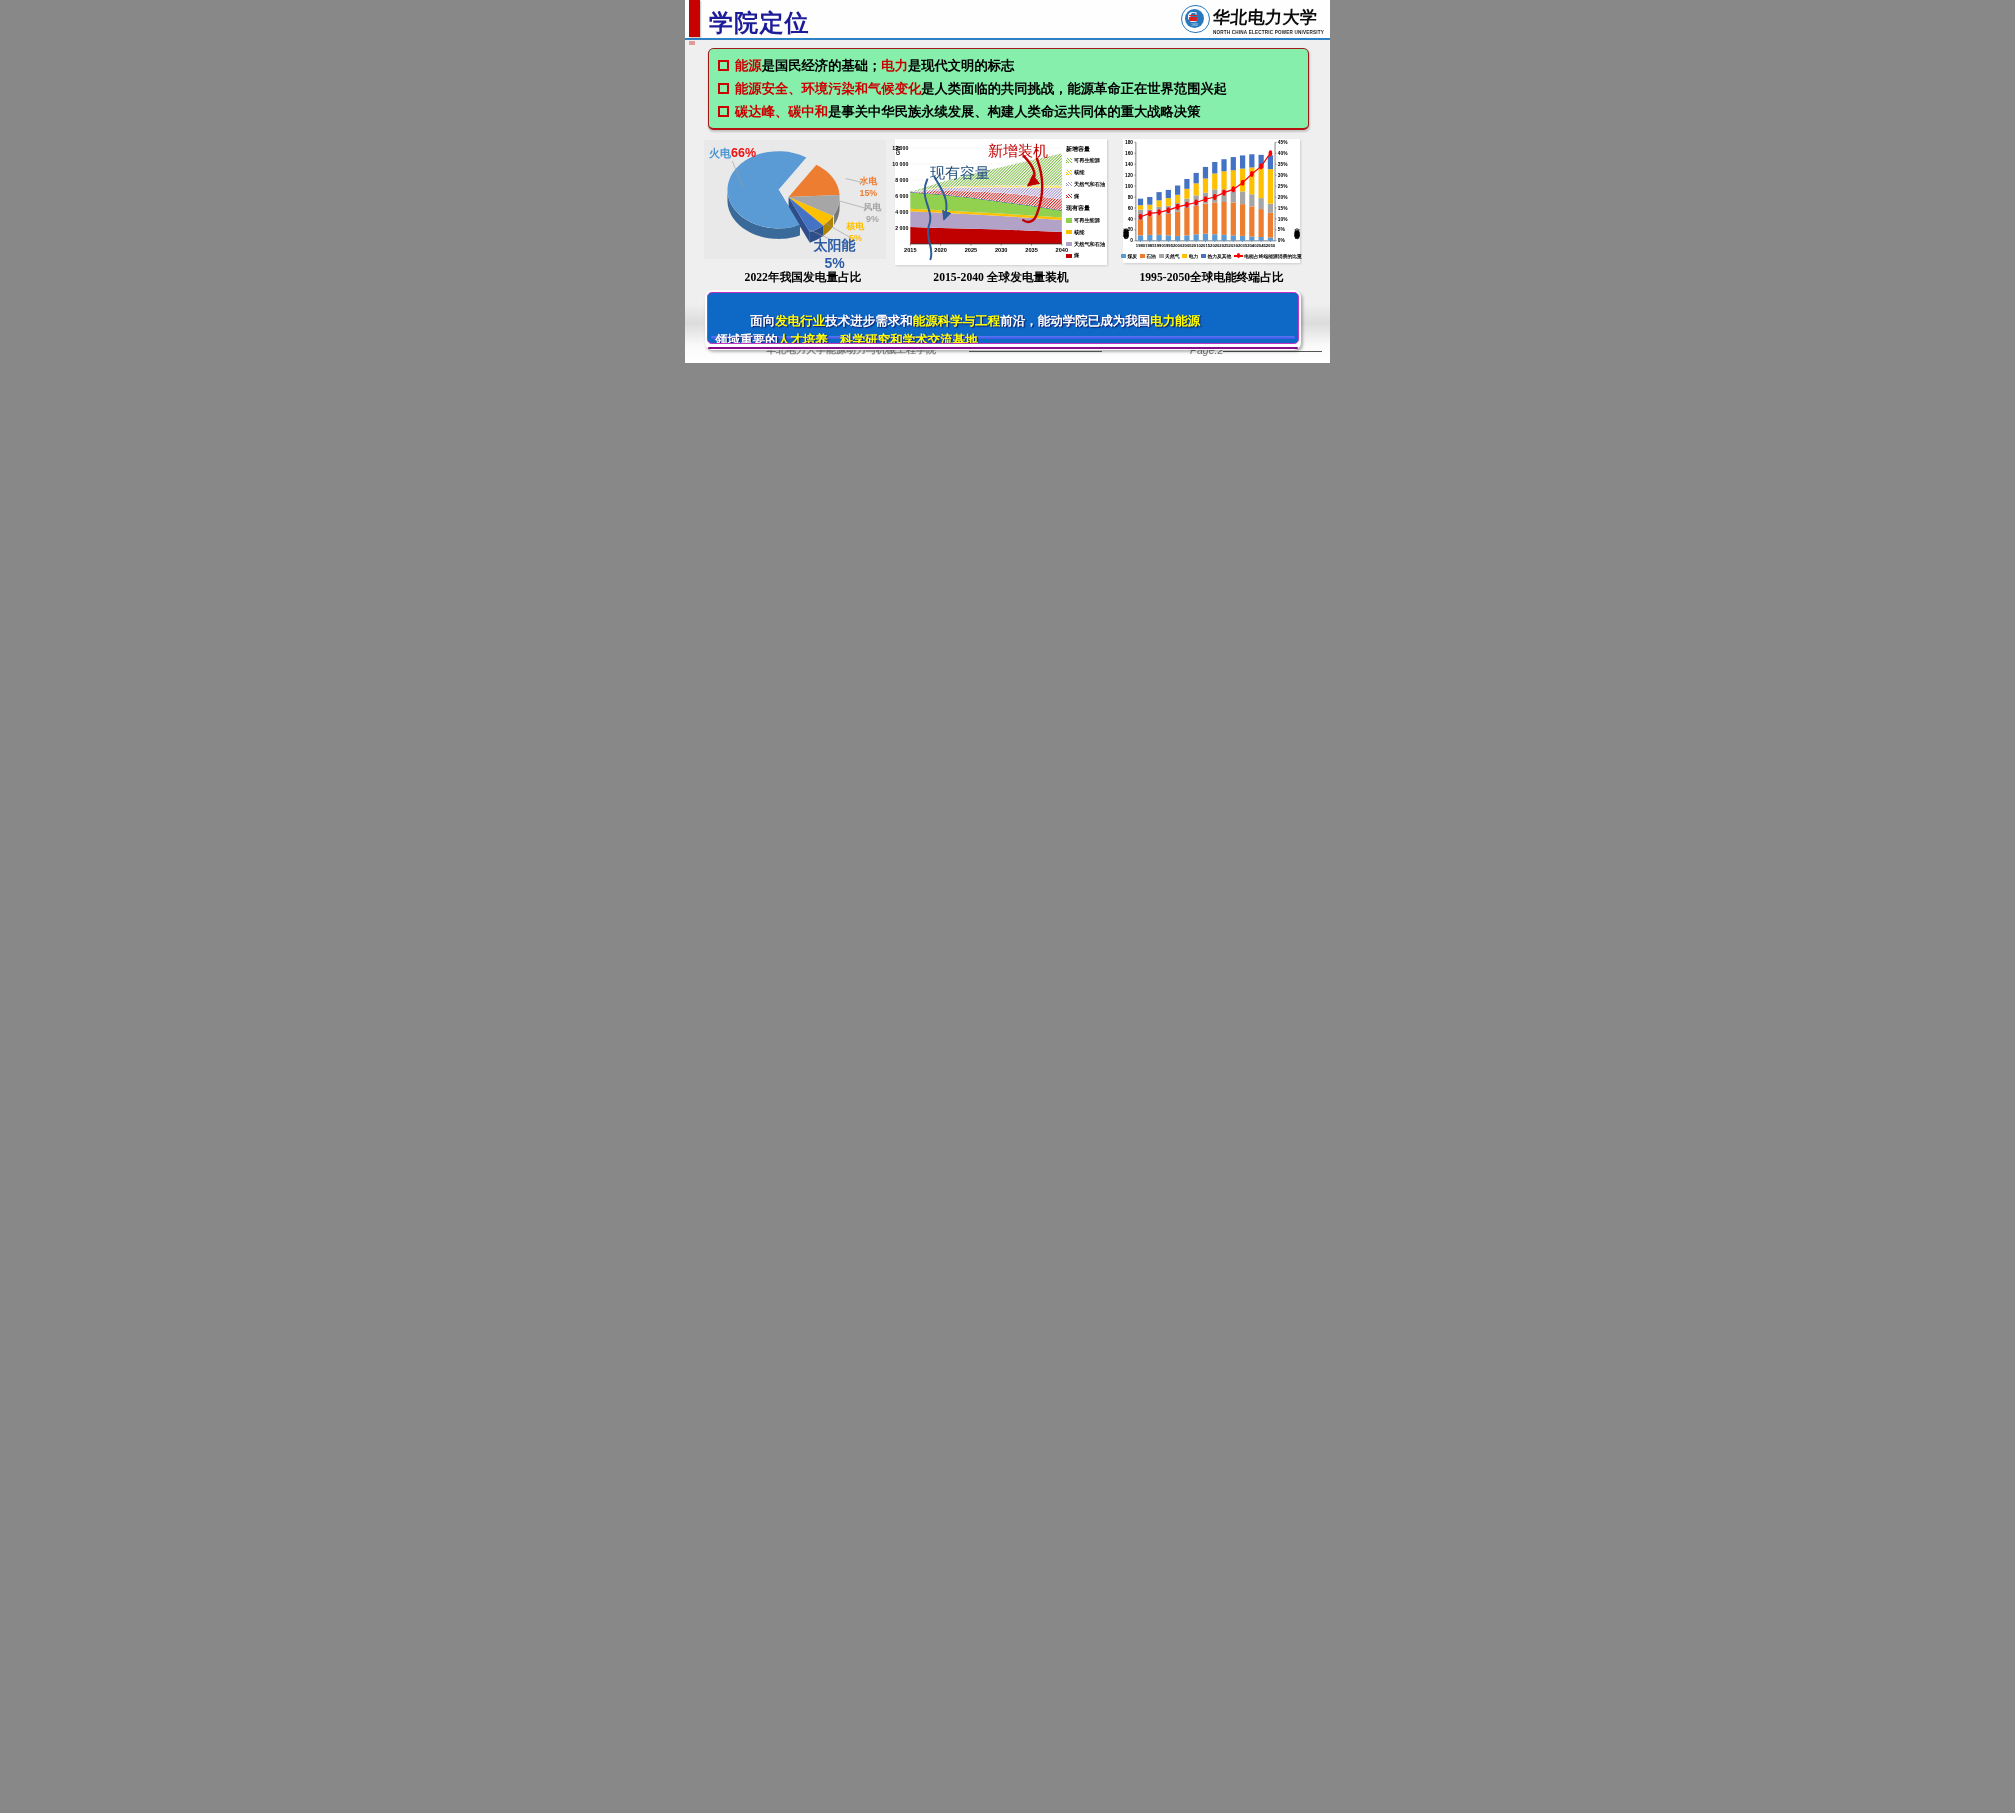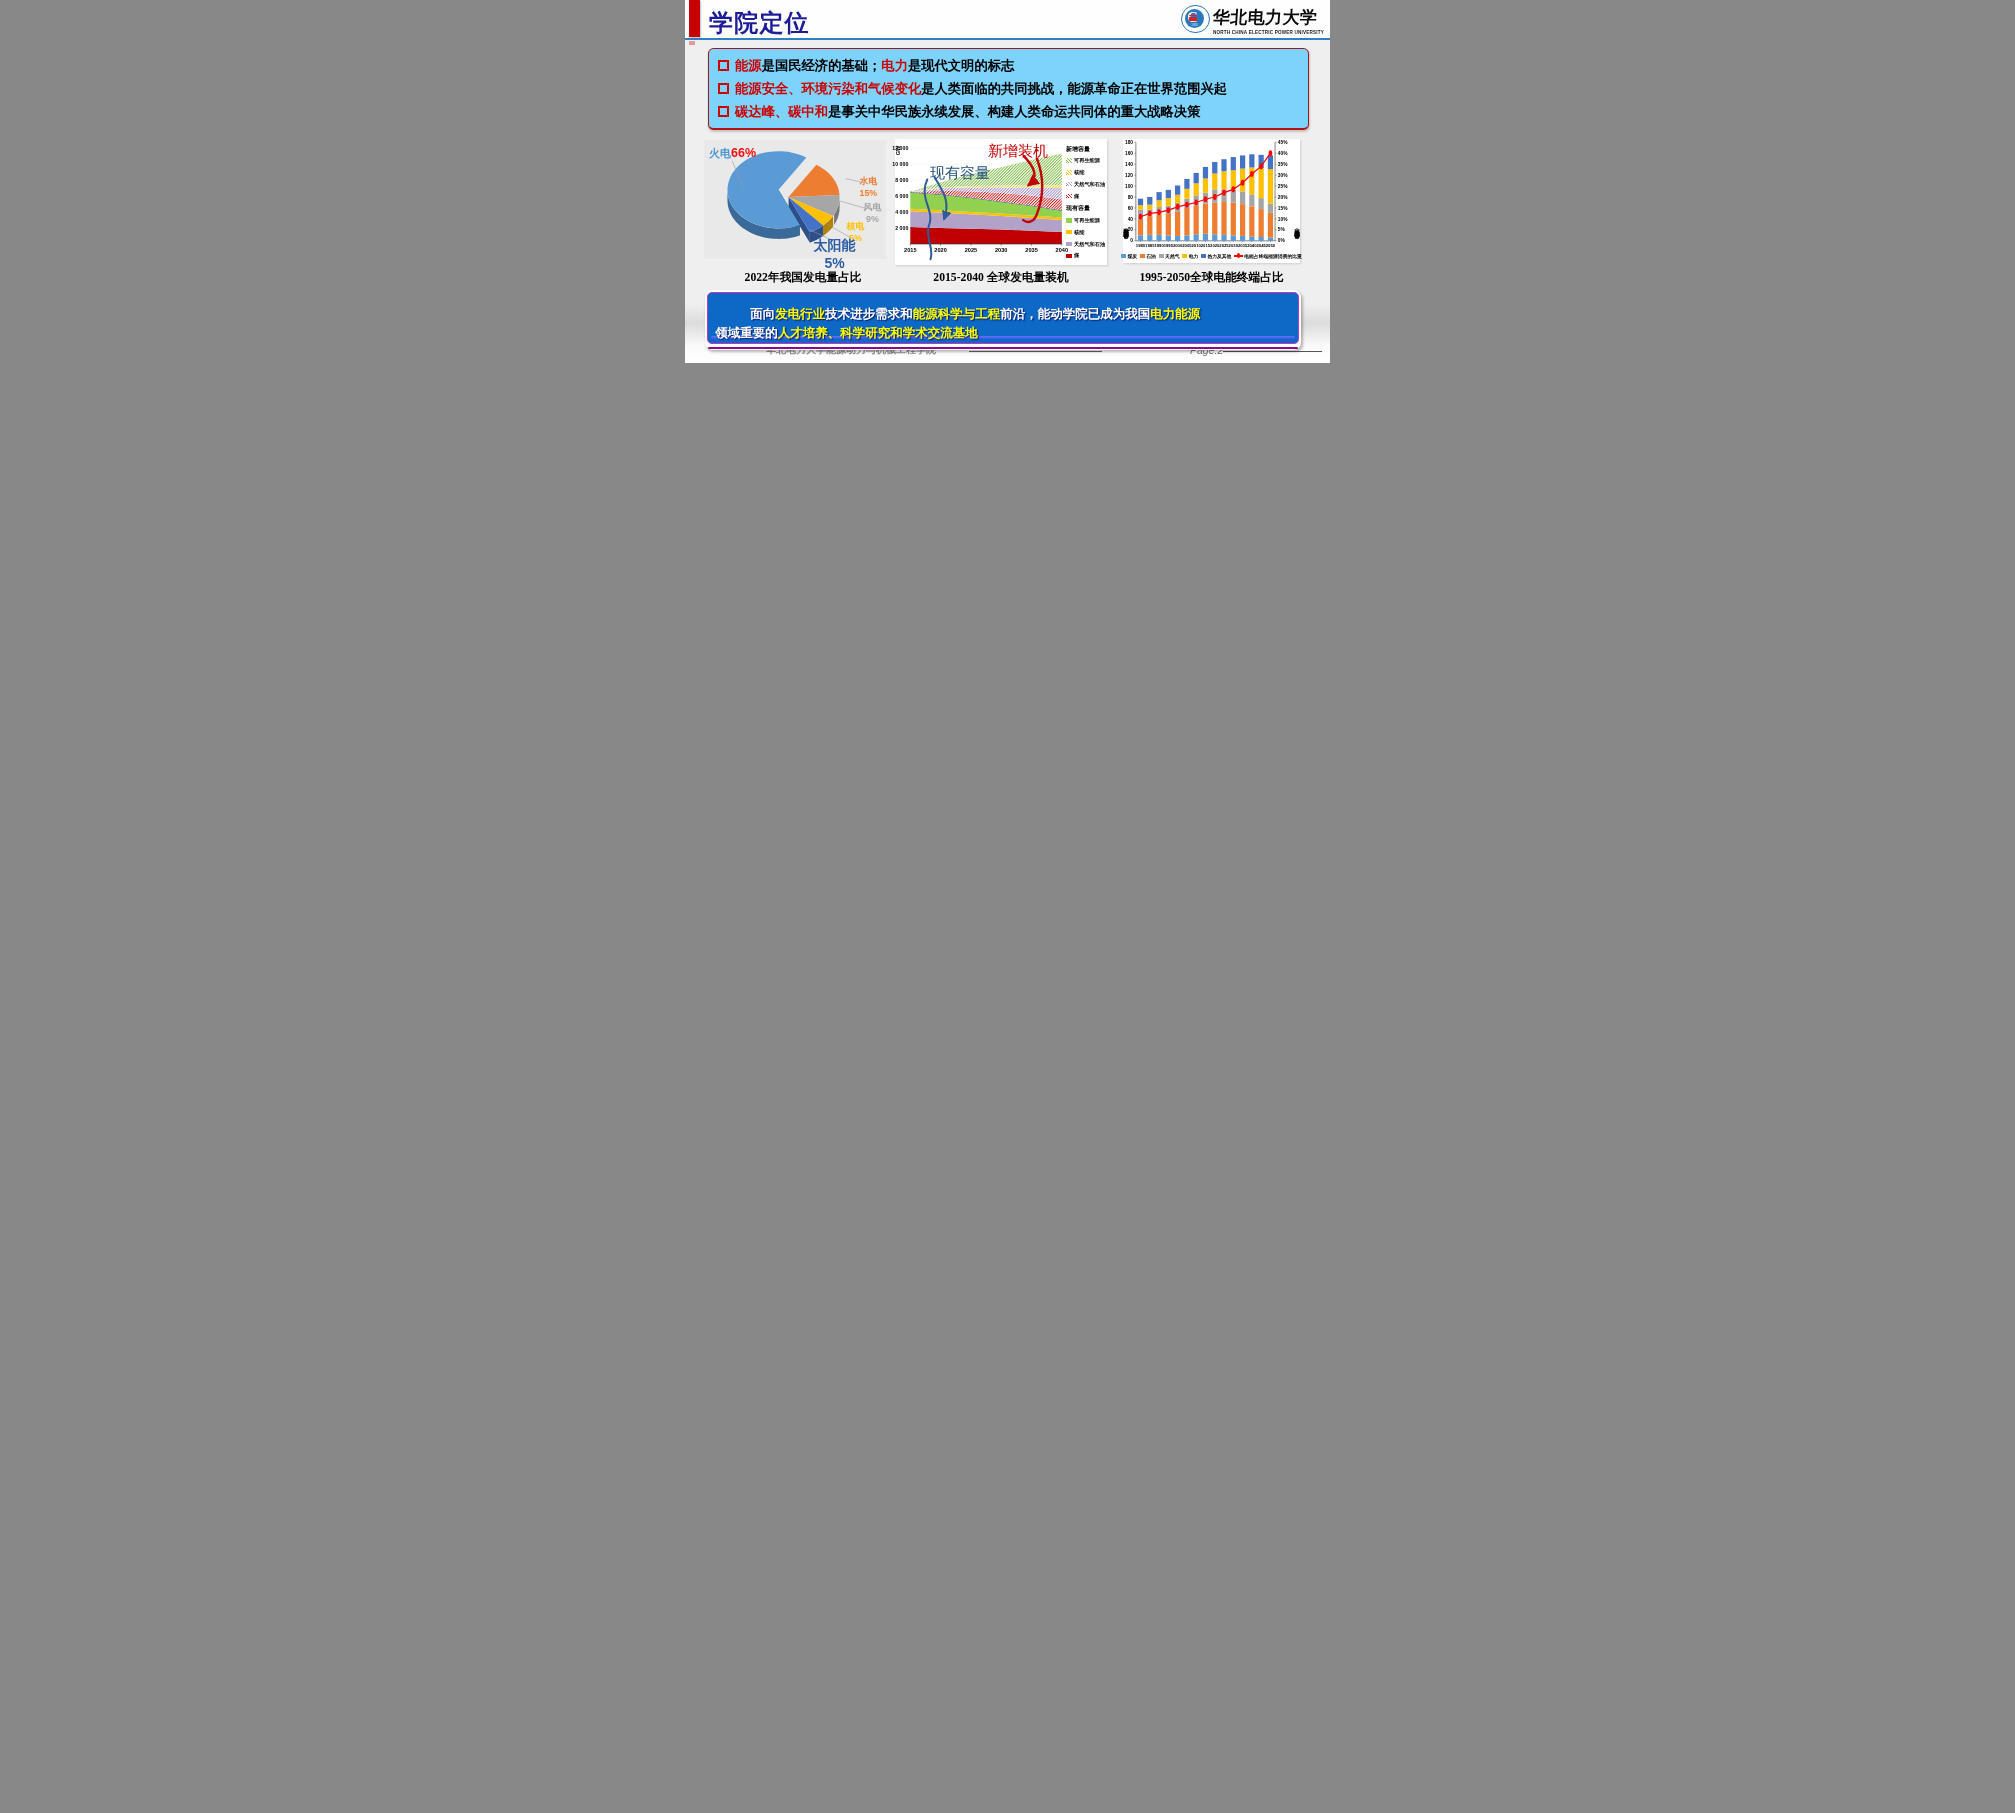--- a/index.html
+++ b/index.html
@@ -18,21 +18,21 @@
   .emblem-c{left:2.4px;top:0.8px;font-family:"Liberation Serif",serif;font-size:14.5px;font-weight:700;color:#fff;}
   .emblem-bars{left:4px;top:6px;width:8px;height:7.3px;}
   .emblem-bars div{height:1.6px;background:#e02020;margin-bottom:0.8px;border-radius:0.4px;}
   .emblem-year{left:0;bottom:0.8px;width:19.3px;text-align:center;font-size:2.8px;color:#dfeaf5;}
   .logo-cn{left:528px;top:6.4px;font-size:17px;font-weight:900;color:#0c0c0c;letter-spacing:0.4px;transform:skewX(-4deg);}
   .logo-en{left:528px;top:30px;font-size:4.6px;font-weight:700;color:#222;letter-spacing:0.2px;}
   
   .main-bg{left:0;top:39px;width:645px;height:323px;
     background:linear-gradient(180deg,#efefef 0%,#efefef 82%,#dcdcdc 88%,#fafafa 95%,#ffffff 100%);}
   
-  .bullet-box{left:22.6px;top:48px;width:601px;height:82px;background:#7dd3fc;
+  .bullet-box{left:22.6px;top:48px;width:601px;height:82px;background:#86efac;
     border:1.2px solid #a01818;border-bottom:2.4px solid #b51212;border-radius:5.6px;
     box-shadow:0.8px 1.2px 2px rgba(0,0,0,.18);padding:4px 8.9px;box-sizing:border-box;text-align:right;}
   .bullet-line{display:flex;align-items:flex-start;margin:1.6px 0;font-size:13.3px;font-weight:700;line-height:1.62;white-space:nowrap;}
   .bullet-sq{flex:0 0 auto;width:6.4px;height:6.4px;border:2px solid #cc0000;margin:5.6px 6.4px 0 0.8px;}
   .seg-red{color:#cc0000;} .seg-black{color:#000;}
   
   .pie-panel{left:18.5px;top:140px;width:182px;height:119px;background:#e9e9e9;}
   .mid-panel{left:210px;top:139px;width:212px;height:126px;background:#fff;box-shadow:0.8px 1.2px 2px rgba(0,0,0,.14);}
   .bar-panel{left:438px;top:139px;width:177px;height:124px;background:#fff;box-shadow:0.8px 1.2px 2px rgba(0,0,0,.14);}
   .pie-label{position:absolute;font-weight:700;white-space:nowrap;}
@@ -46,21 +46,21 @@
   .bar-legend .bx{width:5.2px;height:4px;display:inline-block;}
   .lg-line{position:relative;display:inline-block;width:8.9px;height:1.2px;background:#ff0000;}
   .lg-dot{position:absolute;left:2.8px;top:-2px;width:3.2px;height:4.8px;background:#ff0000;border-radius:50%;}
   
   .caption{position:absolute;top:270px;font-family:"Liberation Serif",serif;font-size:11.7px;font-weight:700;color:#000;text-align:center;}
   
   .banner-outer{left:20px;top:290px;width:596px;height:60px;background:#fff;border-radius:7.3px;box-shadow:1.2px 2px 2.8px rgba(0,0,0,.28);}
   .banner-blue{left:2px;top:1.6px;right:2px;bottom:6.4px;background:#0e68c6;border:0.8px solid #c435c4;border-radius:4.8px;overflow:hidden;}
   .banner-strip{left:3.2px;right:3.2px;bottom:3.6px;height:3.2px;background:linear-gradient(180deg,#5a78f8,#3b55e0);border-radius:1.6px;}
   .banner-shadowline{left:2.8px;right:2.8px;bottom:0.8px;height:2.4px;background:#8a0d8a;border-radius:1.2px;}
-  .banner-text{position:absolute;left:7.3px;top:12px;right:7.3px;font-size:12.5px;font-weight:700;line-height:1.58;
+  .banner-text{position:absolute;left:7.3px;top:19px;right:7.3px;font-size:12.5px;font-weight:700;line-height:1.58;
     text-shadow:1.2px 1.2px 1.2px rgba(15,15,90,.85);white-space:nowrap;}
   .banner-l1{text-indent:35px;}
   .seg-white{color:#fff;} .seg-yellow{color:#ffff00;}
   
   .footer-text{left:81px;top:343px;font-size:10px;font-weight:700;color:#8f8f8f;z-index:1;}
   .page-num{left:505px;top:344px;font-size:10.5px;font-style:italic;color:#737373;z-index:1;}
   .fline1{left:284px;top:351px;width:133px;height:0.8px;background:#666;z-index:1;}
   .fline2{left:538px;top:351px;width:99px;height:0.8px;background:#555;z-index:1;}
   .z5{z-index:5;}
   svg{position:absolute;left:0;top:0;overflow:visible;}

